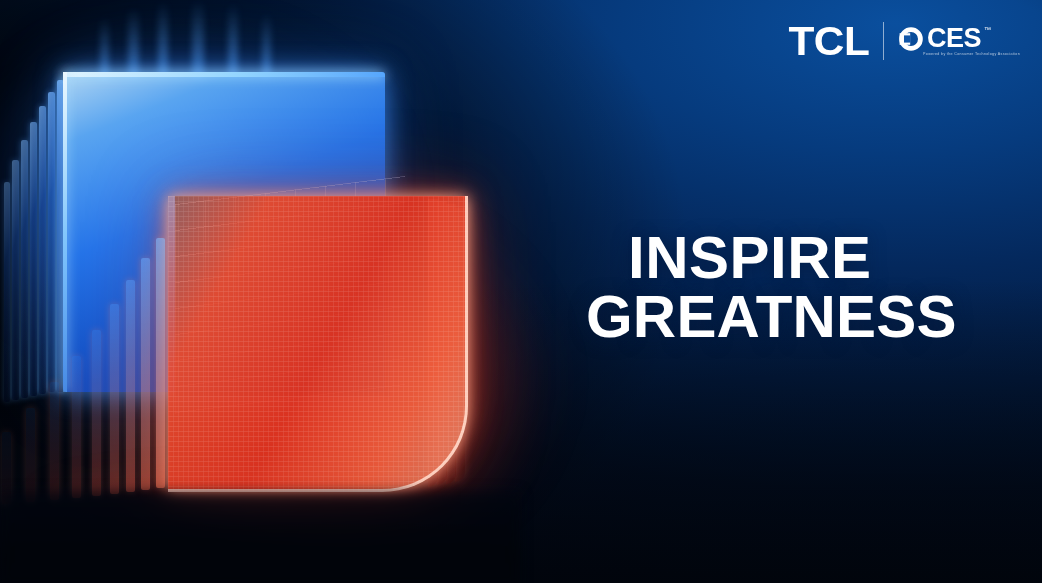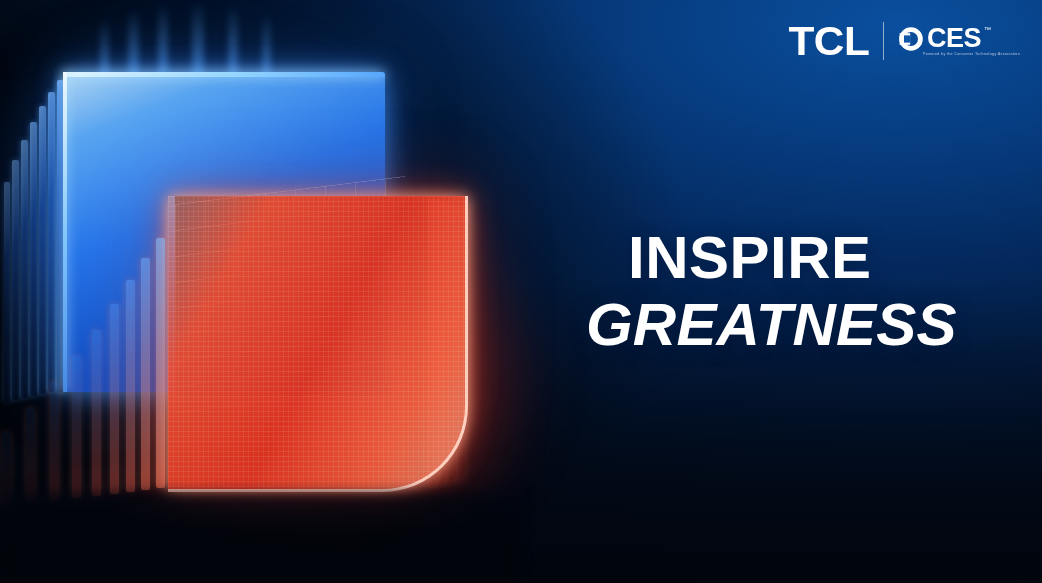--- a/index.html
+++ b/index.html
@@ -303,24 +303,22 @@
     color: #ffffff;
     font-size: 60px;
     font-weight: bold;
     line-height: 0.99;
     letter-spacing: 0.5px;
     white-space: nowrap;
     font-family: "Liberation Sans", sans-serif;
     text-shadow: 0 2px 18px rgba(4,24,60,0.75);
   }
   .headline-line.line-2 {
-    margin-top: 8px;
     margin-left: -42px;
     letter-spacing: 0.2px;
-    font-style: italic;
   }
 </style>
 </head>
 <body>
 
 <div class="stage">
 
   <div class="bg-base"></div>
   <div class="bg-darken-left"></div>
   <div class="bg-darken-bottom"></div>

